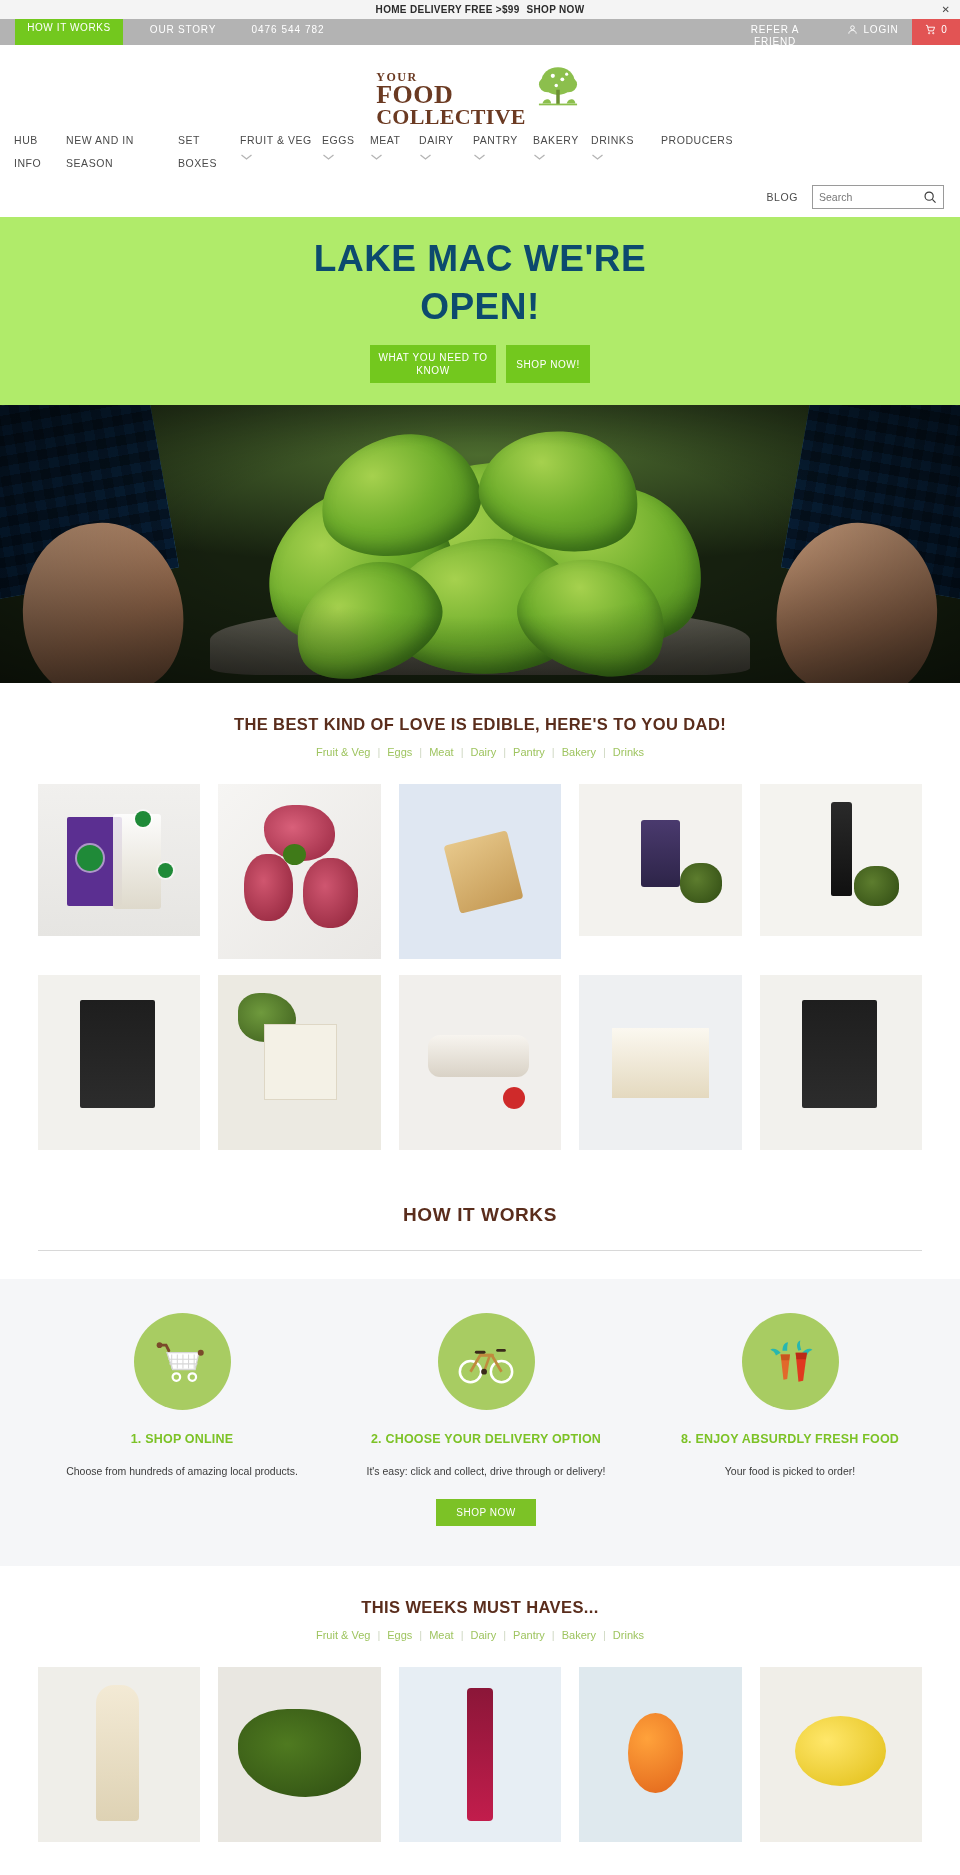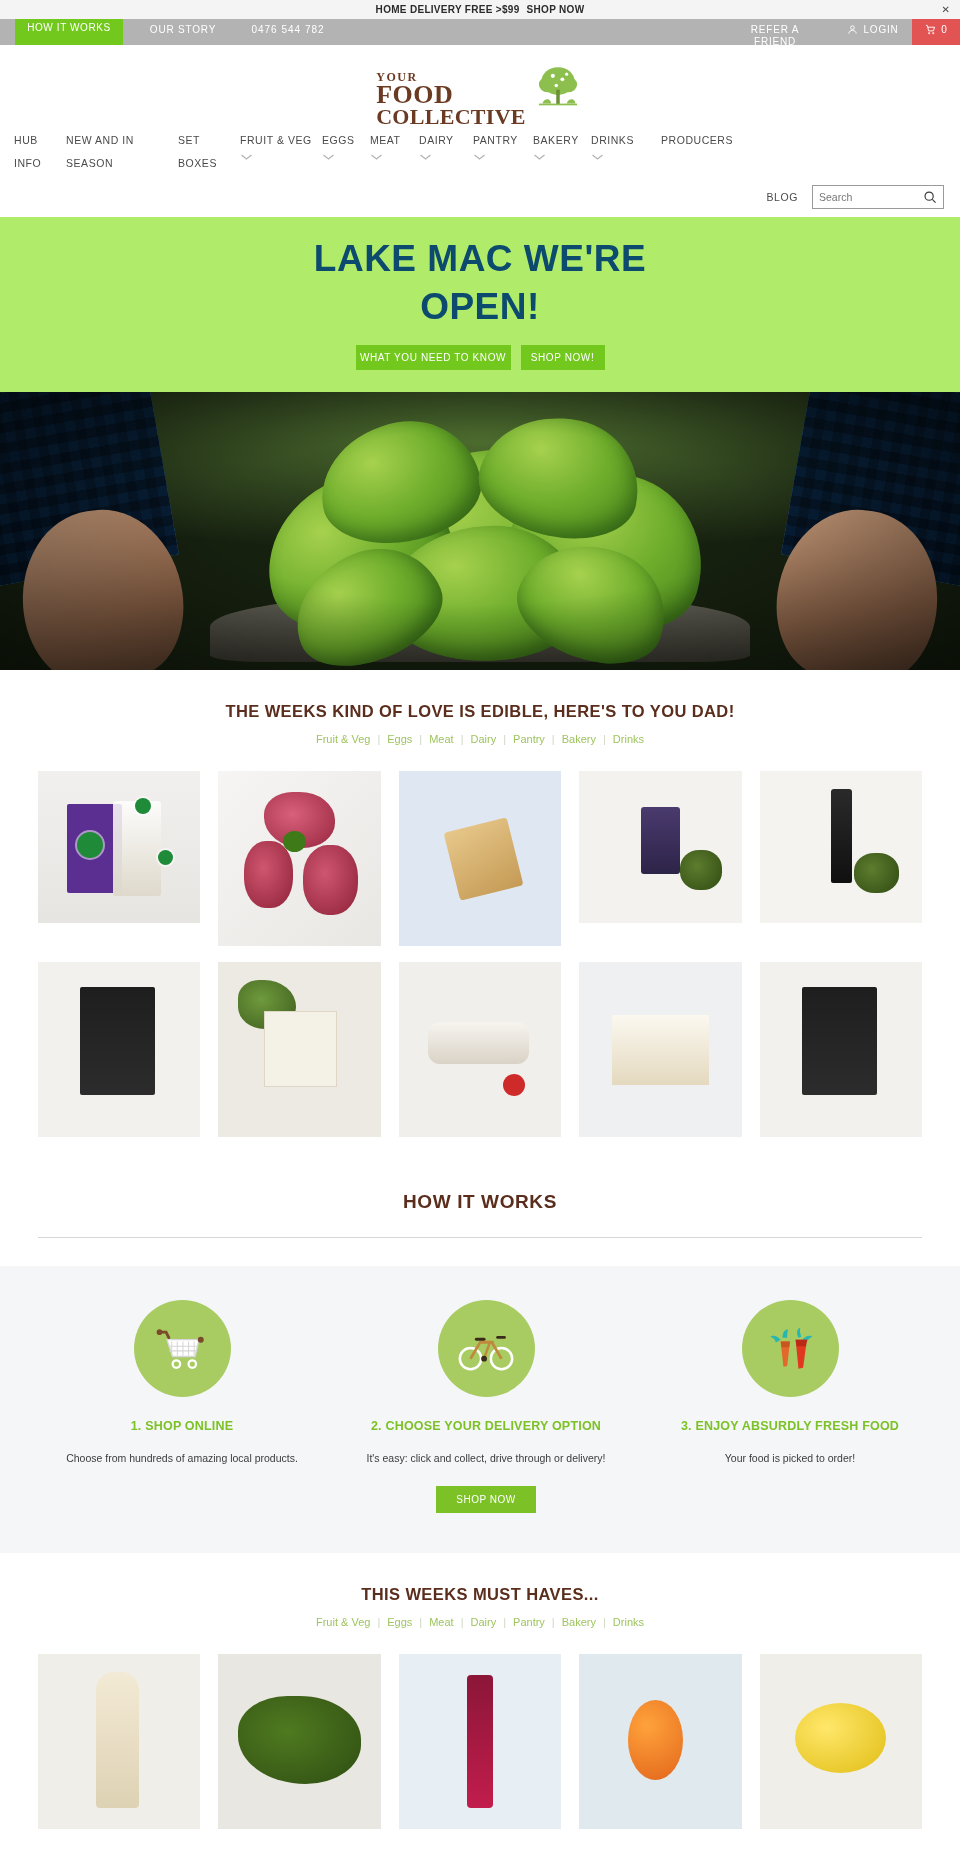--- a/index.html
+++ b/index.html
@@ -231,21 +231,21 @@
     font-size: 10px;
     letter-spacing: .6px;
     line-height: 13px;
     text-transform: uppercase;
     text-align: center;
     border: 0;
     cursor: pointer;
     font-family: "Liberation Sans", sans-serif;
     padding: 6px 4px;
   }
-  .promo-btn-1 { width: 155px; }
+  .promo-btn-1 { width: 126px; }
   .promo-btn-2 { width: 84px; }
 
   
   .hero {
     height: 278px;
     width: 960px;
     position: relative;
     overflow: hidden;
     background: #1d2a17;
   }
@@ -666,21 +666,21 @@
     <div class="leaf" style="left:16%;top:6%;width:34%;height:44%;transform:rotate(-10deg)"></div>
     <div class="leaf" style="left:50%;top:4%;width:34%;height:44%;transform:rotate(12deg)"></div>
     <div class="leaf" style="left:30%;top:44%;width:42%;height:50%"></div>
     <div class="leaf" style="left:10%;top:54%;width:32%;height:40%;transform:rotate(-22deg)"></div>
     <div class="leaf" style="left:58%;top:52%;width:32%;height:42%;transform:rotate(20deg)"></div>
   </div>
   <div class="hero-vignette"></div>
 </section>
 
 <section class="section">
-  <h2 class="sec-title">THE WEEKS KIND OF LOVE IS EDIBLE, HERE'S TO YOU DAD!</h2>
+  <h2 class="sec-title">THE BEST KIND OF LOVE IS EDIBLE, HERE'S TO YOU DAD!</h2>
   <div class="cat-links">
     <a>Fruit &amp; Veg</a>
     <span class="cat-sep">|</span>
     <a>Eggs</a>
     <span class="cat-sep">|</span>
     <a>Meat</a>
     <span class="cat-sep">|</span>
     <a>Dairy</a>
     <span class="cat-sep">|</span>
     <a>Pantry</a>
@@ -793,21 +793,21 @@
             <path d="M22 22c-4-5-9-5-11-3 3 1 5 3 6 6z" fill="#27b7b0"></path>
             <path d="M24 20c0-6 3-9 6-9-1 3-1 6-1 9z" fill="#27b7b0"></path>
             <path d="M41 20c-3-6-1-10 2-11-1 3 0 7 1 10z" fill="#27b7b0"></path>
             <path d="M45 22c4-5 9-5 11-3-3 1-5 3-6 6z" fill="#27b7b0"></path>
             <path d="M22 24h10l-3 26-4 1z" fill="#e2692b"></path>
             <path d="M22 24h10l-1 6H23z" fill="#c9551f"></path>
             <path d="M38 22h12l-4 30-5 1z" fill="#e0391f"></path>
             <path d="M38 22h12l-1 7H39z" fill="#bb2a16"></path>
           </svg>
         </div>
-        <div class="hiw-step">3. ENJOY ABSURDLY FRESH FOOD</div>
+        <div class="hiw-step">8. ENJOY ABSURDLY FRESH FOOD</div>
         <div class="hiw-desc">Your food is picked to order!</div>
       </div>
 
     </div>
   </div>
 </section>
 
 <section class="section">
   <h2 class="sec-title">THIS WEEKS MUST HAVES...</h2>
   <div class="cat-links">

